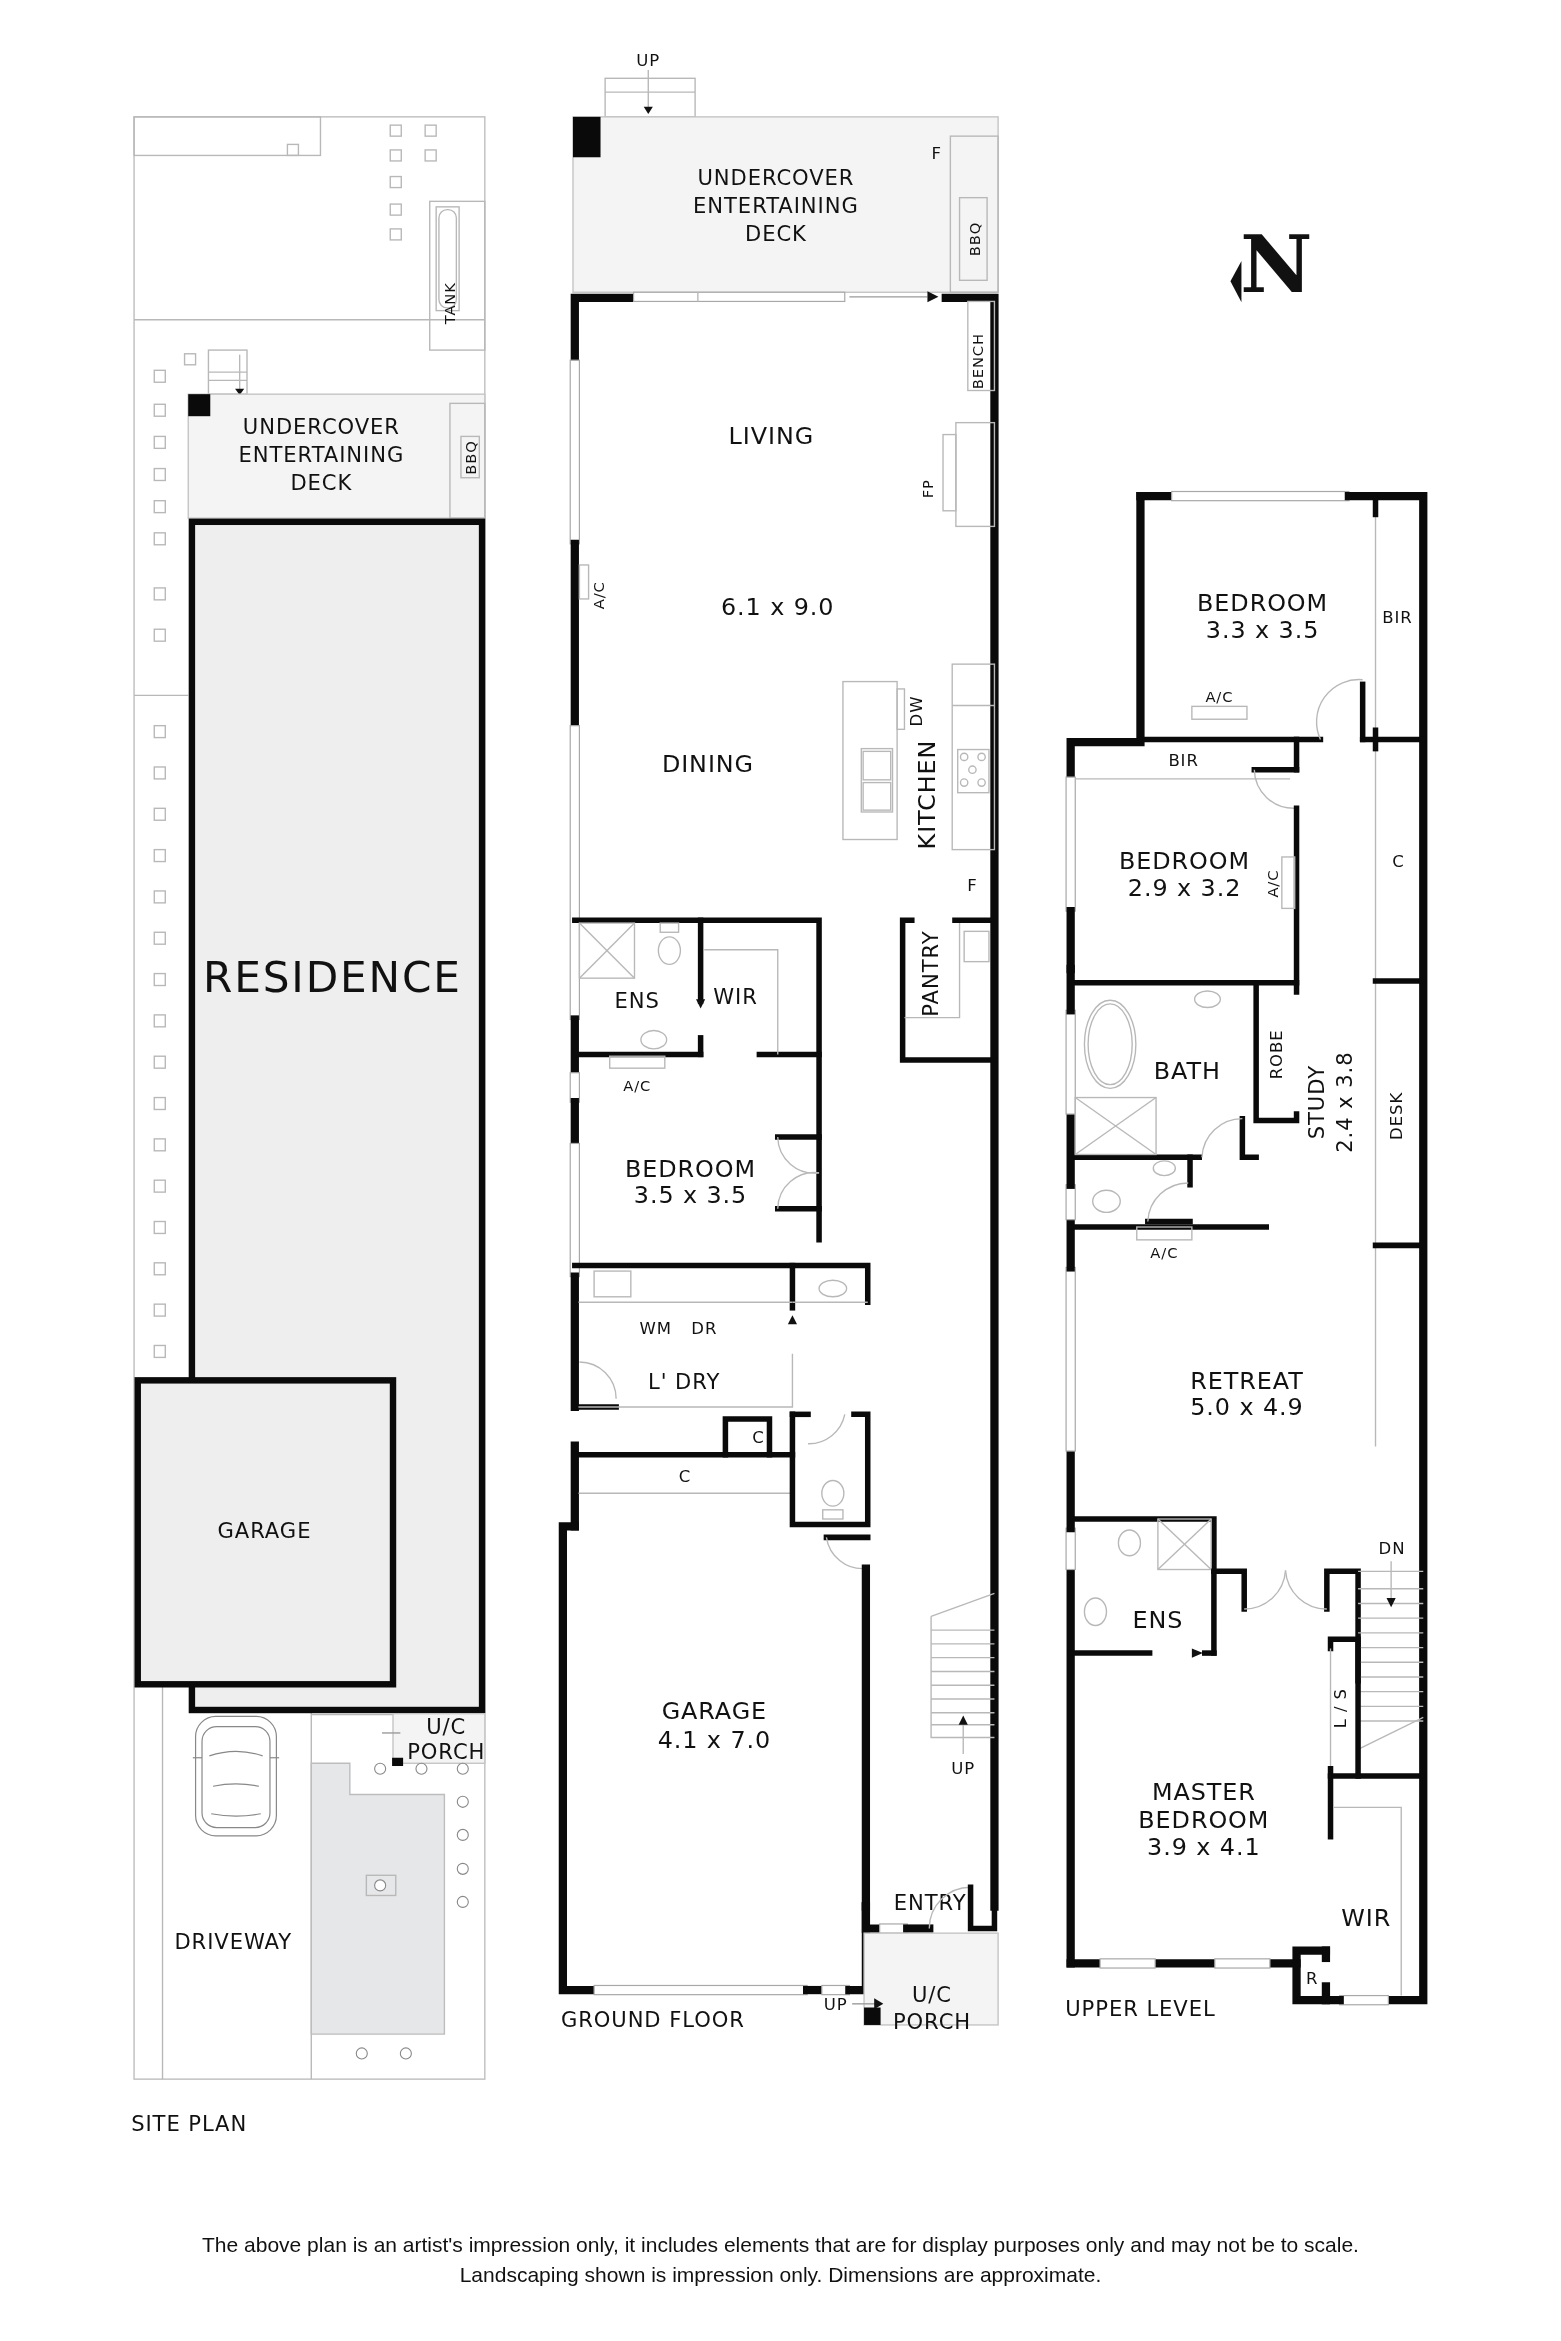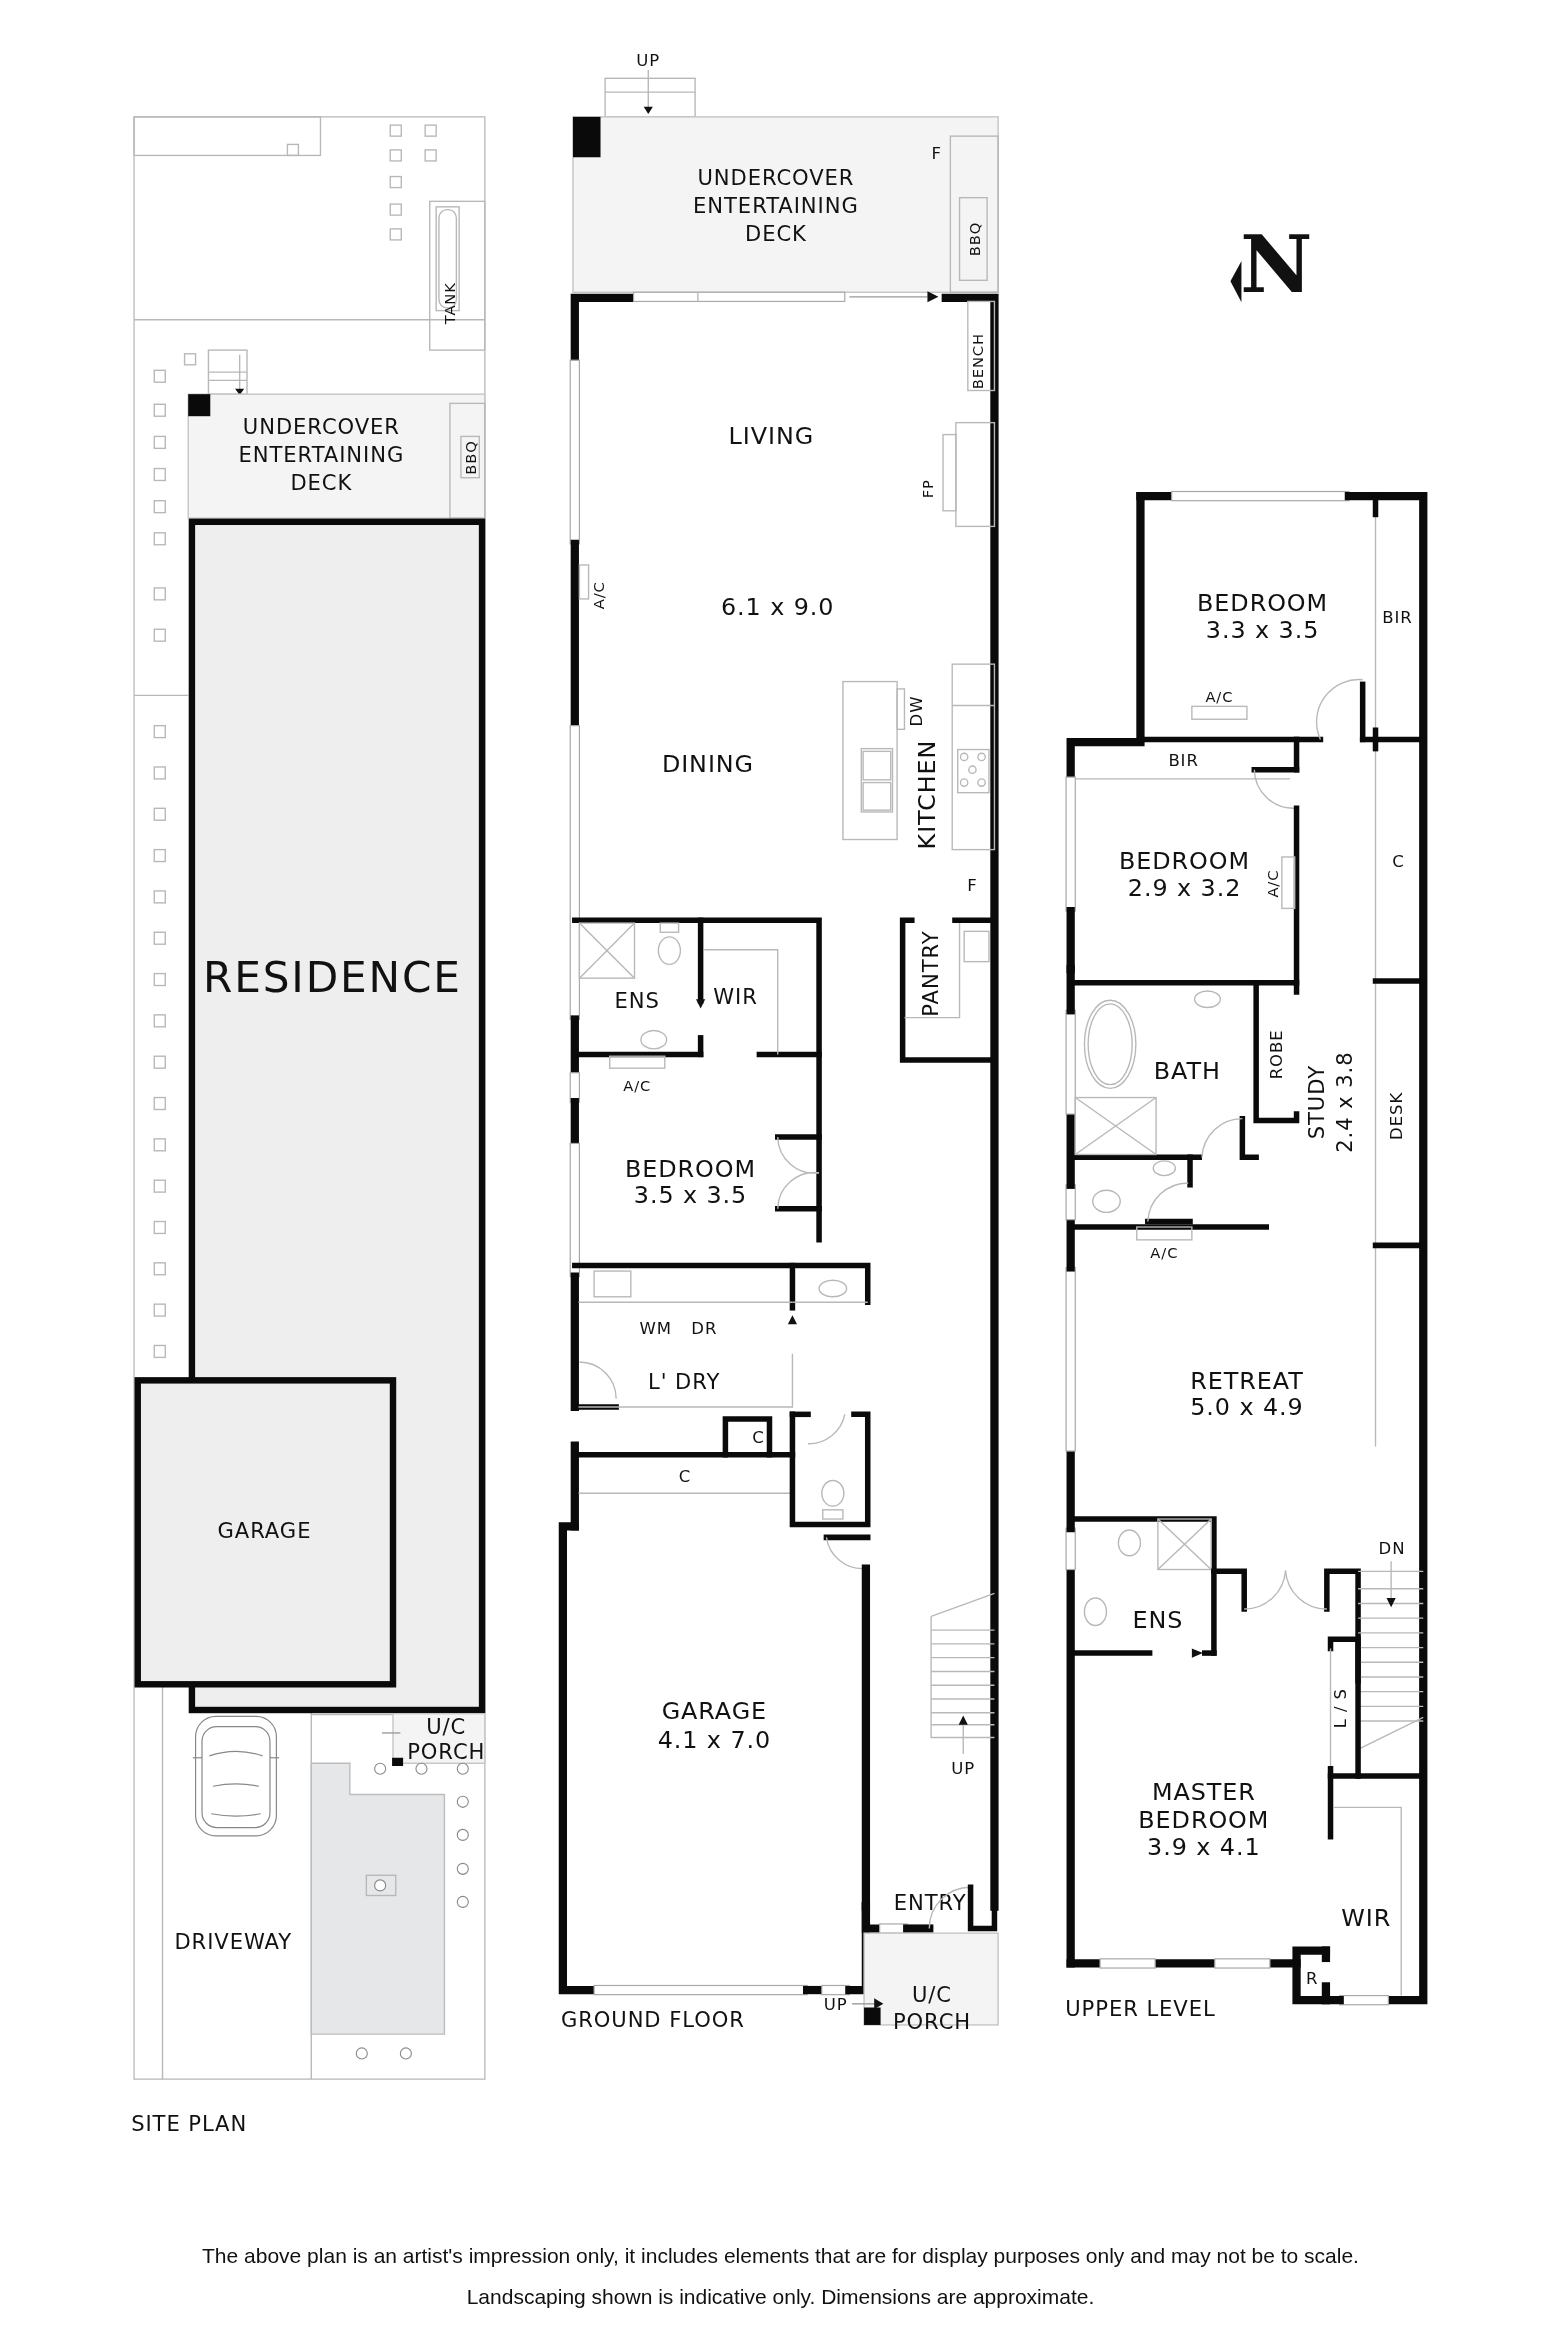--- a/index.html
+++ b/index.html
@@ -15,21 +15,21 @@
   .pave{fill:#e6e7e8;stroke:#bdbdbd;stroke-width:1.5;}
   .lbl{font-family:"DejaVu Sans","Liberation Sans",sans-serif;fill:#111111;text-anchor:middle;letter-spacing:1px;}
   .big{font-size:26px;}
   .med{font-size:23px;}
   .sm{font-size:18px;}
   .xs{font-size:16px;}
   .res{font-size:46px;letter-spacing:2px;}
   .north{font-family:"DejaVu Serif","Liberation Serif",serif;font-weight:bold;font-size:86px;fill:#111;}
   #disclaimer{position:absolute;left:0;top:2230px;width:1561px;text-align:center;
     font-family:"Liberation Sans","DejaVu Sans",sans-serif;font-size:21px;line-height:28.5px;color:#111;}
-  #disclaimer div{margin:12px;}
+  #disclaimer div{margin:1px;}
 </style>
 </head>
 <body>
 
 <svg id="plan" viewBox="0 0 1700 2550" xmlns="http://www.w3.org/2000/svg">
 
   <g>
 
     <rect x="146" y="127" width="382" height="2137" fill="#fff" stroke="#bdbdbd" stroke-width="1.5"></rect>
     <line x1="146" y1="348" x2="528" y2="348" class="thin"></line>
@@ -429,15 +429,15 @@
     <text class="lbl sm" x="1429" y="2160">R</text>
     <text class="lbl big" x="1311" y="1960">MASTER</text>
     <text class="lbl big" x="1311" y="1990">BEDROOM</text>
     <text class="lbl big" x="1311" y="2020">3.9 x 4.1</text>
     <text class="lbl med" x="1242" y="2195">UPPER LEVEL</text>
   </g>
 </svg>
 
 <div id="disclaimer">
   <div>The above plan is an artist's impression only, it includes elements that are for display purposes only and may not be to scale.</div>
-  <div>Landscaping shown is indicative only. Dimensions are approximate.</div>
+  <div>Landscaping shown is impression only. Dimensions are approximate.</div>
 </div>
 
 
 </body></html>

